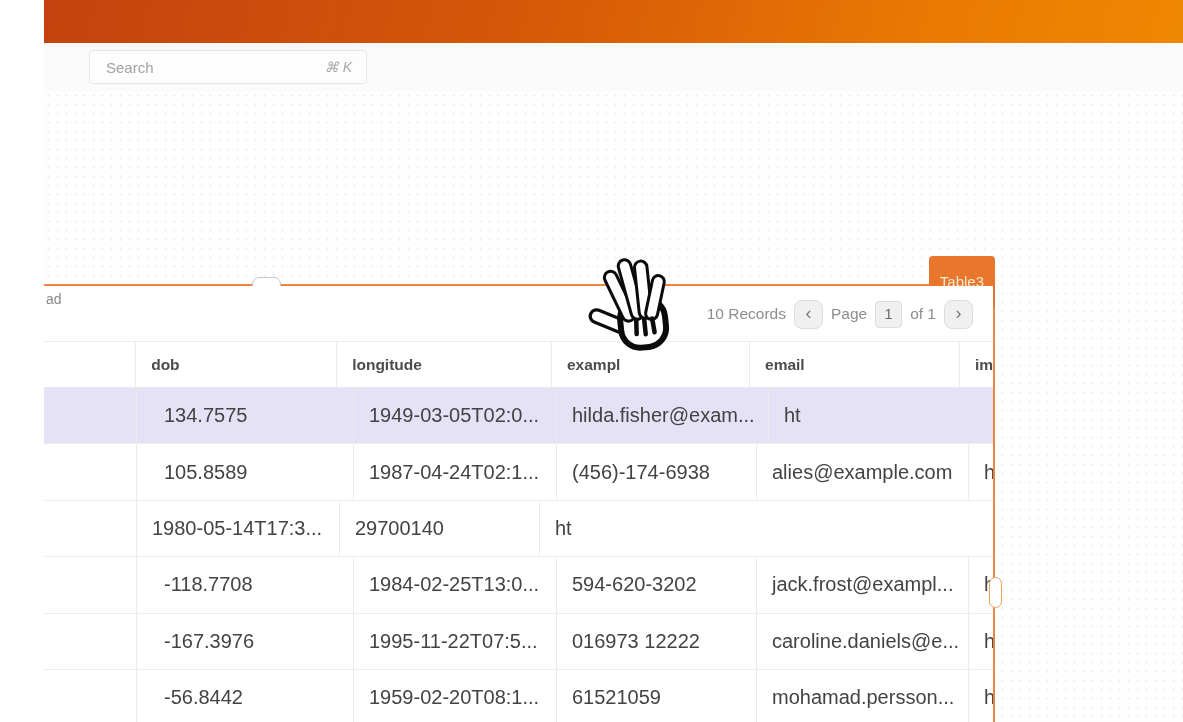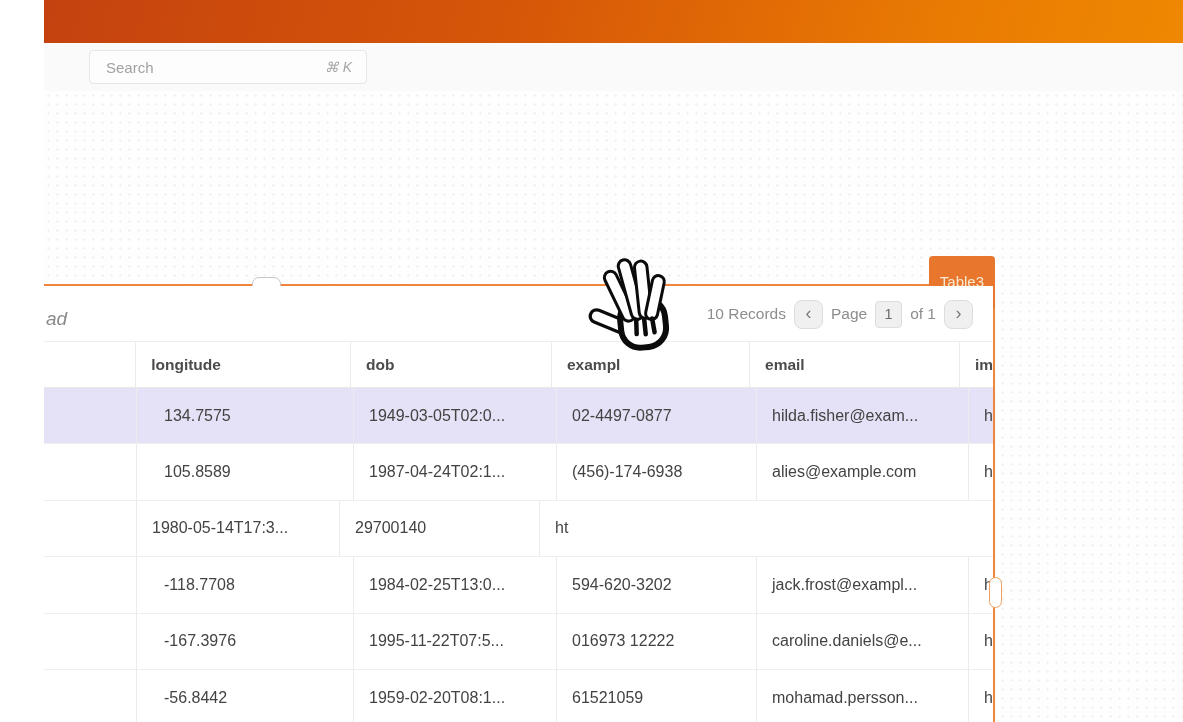--- a/index.html
+++ b/index.html
@@ -25,34 +25,34 @@
 
   
   .widget{position:absolute;left:0;top:193px;width:951px;height:438px;background:#fff;box-sizing:border-box;
     border-top:2px solid #f0863c;border-right:2px solid #f0863c;}
   .widget-tag{position:absolute;right:-2px;top:-30px;height:28px;line-height:28px;background:#e8772d;color:#f8e8d0;
     font-size:15px;padding:12px 11px;border-radius:4px 4px 0 0;}
   .handle-top{position:absolute;left:208px;top:-9px;width:27px;height:13px;background:#fff;border:1.5px solid #c9c6c6;border-radius:7px;}
   .handle-right{position:absolute;right:-9px;top:291px;width:11px;height:29px;background:#fff;border:1.5px solid #eda05f;border-radius:7px;}
 
   .toolbar{position:relative;height:55px;background:#fff;}
-  .toolbar-frag{position:absolute;left:2px;top:22px;font-size:19px;color:#8b8888;font-style:italic;}
+  .toolbar-frag{position:absolute;left:2px;top:5px;font-size:14px;color:#8b8888;}
   .pagination{position:absolute;right:20px;top:13px;height:30px;display:flex;align-items:center;gap:8px;color:#8f8c8c;font-size:15.5px;}
   .pg-btn{width:29px;height:29px;border-radius:8px;background:#f1f0f0;border:1px solid #dedcdc;color:#7b7878;
     display:flex;align-items:center;justify-content:center;font-size:18px;line-height:1;padding-bottom:3px;box-sizing:border-box;}
   .pg-input{width:27px;height:27px;border-radius:4px;background:#f1f0f0;border:1px solid #dedcdc;color:#6d6a6a;
     display:flex;align-items:center;justify-content:center;font-size:14.5px;box-sizing:border-box;}
 
   .thead{display:flex;height:45px;border-top:1px solid #efedec;border-bottom:1px solid #e9e7e7;background:#fff;}
   .th{box-sizing:border-box;border-right:1px solid #eceaea;display:flex;align-items:center;padding-left:15px;
     font-weight:700;font-size:15.5px;color:#4e4b4b;}
   .tr{display:flex;height:55.4px;border-bottom:1px solid #efeeee;background:#fff;}
   .tr.selected{background:#e5e1f7;}
   .td{box-sizing:border-box;border-right:1px solid #eceaea;display:flex;align-items:center;padding-left:15px;
-    font-size:16px;color:#454242;white-space:nowrap;overflow:hidden;}
+    font-size:20px;color:#454242;white-space:nowrap;overflow:hidden;}
   .c0{width:93px;}.c1{width:217px;}.c2{width:203px;}.c3{width:200px;}.c4{width:212px;}.c5{flex:1;border-right:none;}
   .td.c1{padding-left:27px;}
 
   
   .hand{position:absolute;left:543px;top:167px;width:92px;height:95px;}
 
   
   .divider{position:absolute;left:1153px;top:91px;width:1px;height:631px;background:#e6e4e4;}
   .rpanel{position:absolute;left:1154px;top:91px;width:29px;height:631px;background:#fcfbfb;}
   .rp-headfrag{position:absolute;left:23px;top:26px;width:6px;height:16px;background:#2e2f31;border-radius:1px;}
@@ -99,32 +99,31 @@
           </div>
           <span>of 1</span>
           <div class="pg-btn">
             <span>›</span>
           </div>
         </div>
       </div>
 
       <div class="thead">
         <div class="th c0"></div>
+        <div class="th c2">dob</div>
         <div class="th c1">longitude</div>
-        <div class="th c2">dob</div>
         <div class="th c3">exampl</div>
         <div class="th c4">email</div>
         <div class="th c5">im</div>
       </div>
 
       <div class="tr selected">
         <div class="td c0"></div>
         <div class="td c1">134.7575</div>
         <div class="td c2">1949-03-05T02:0...</div>
-        <div class="td c3">02-4497-0877</div>
         <div class="td c4">hilda.fisher@exam...</div>
         <div class="td c5">ht</div>
       </div>
       <div class="tr">
         <div class="td c0"></div>
         <div class="td c1">105.8589</div>
         <div class="td c2">1987-04-24T02:1...</div>
         <div class="td c3">(456)-174-6938</div>
         <div class="td c4">alies@example.com</div>
         <div class="td c5">ht</div>

